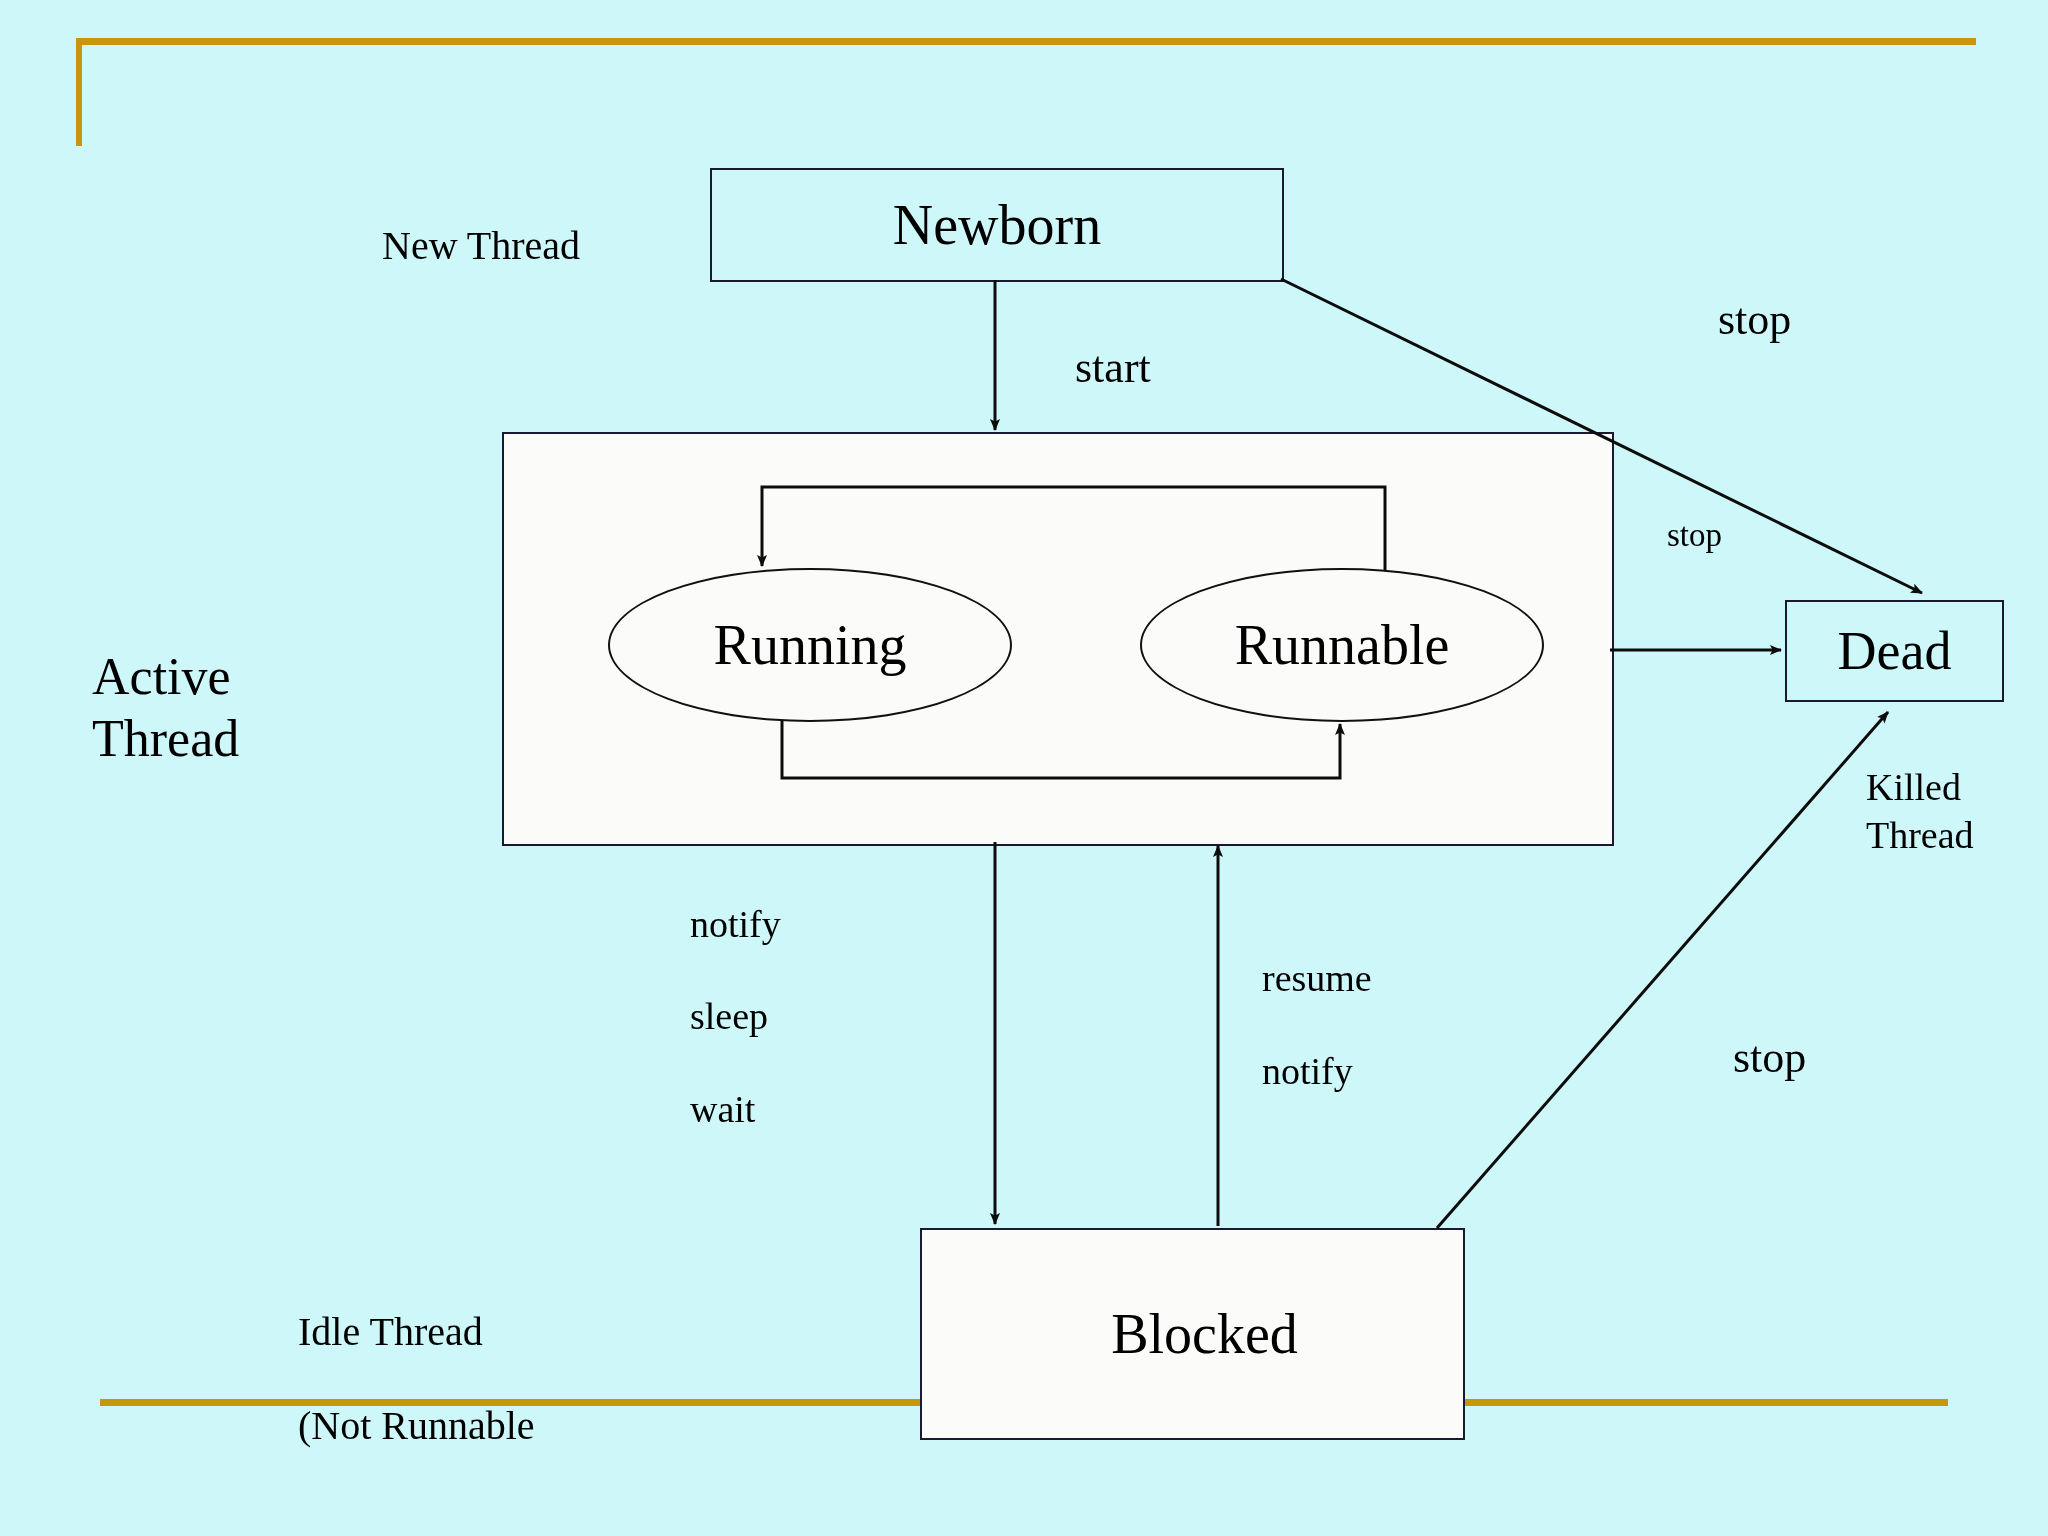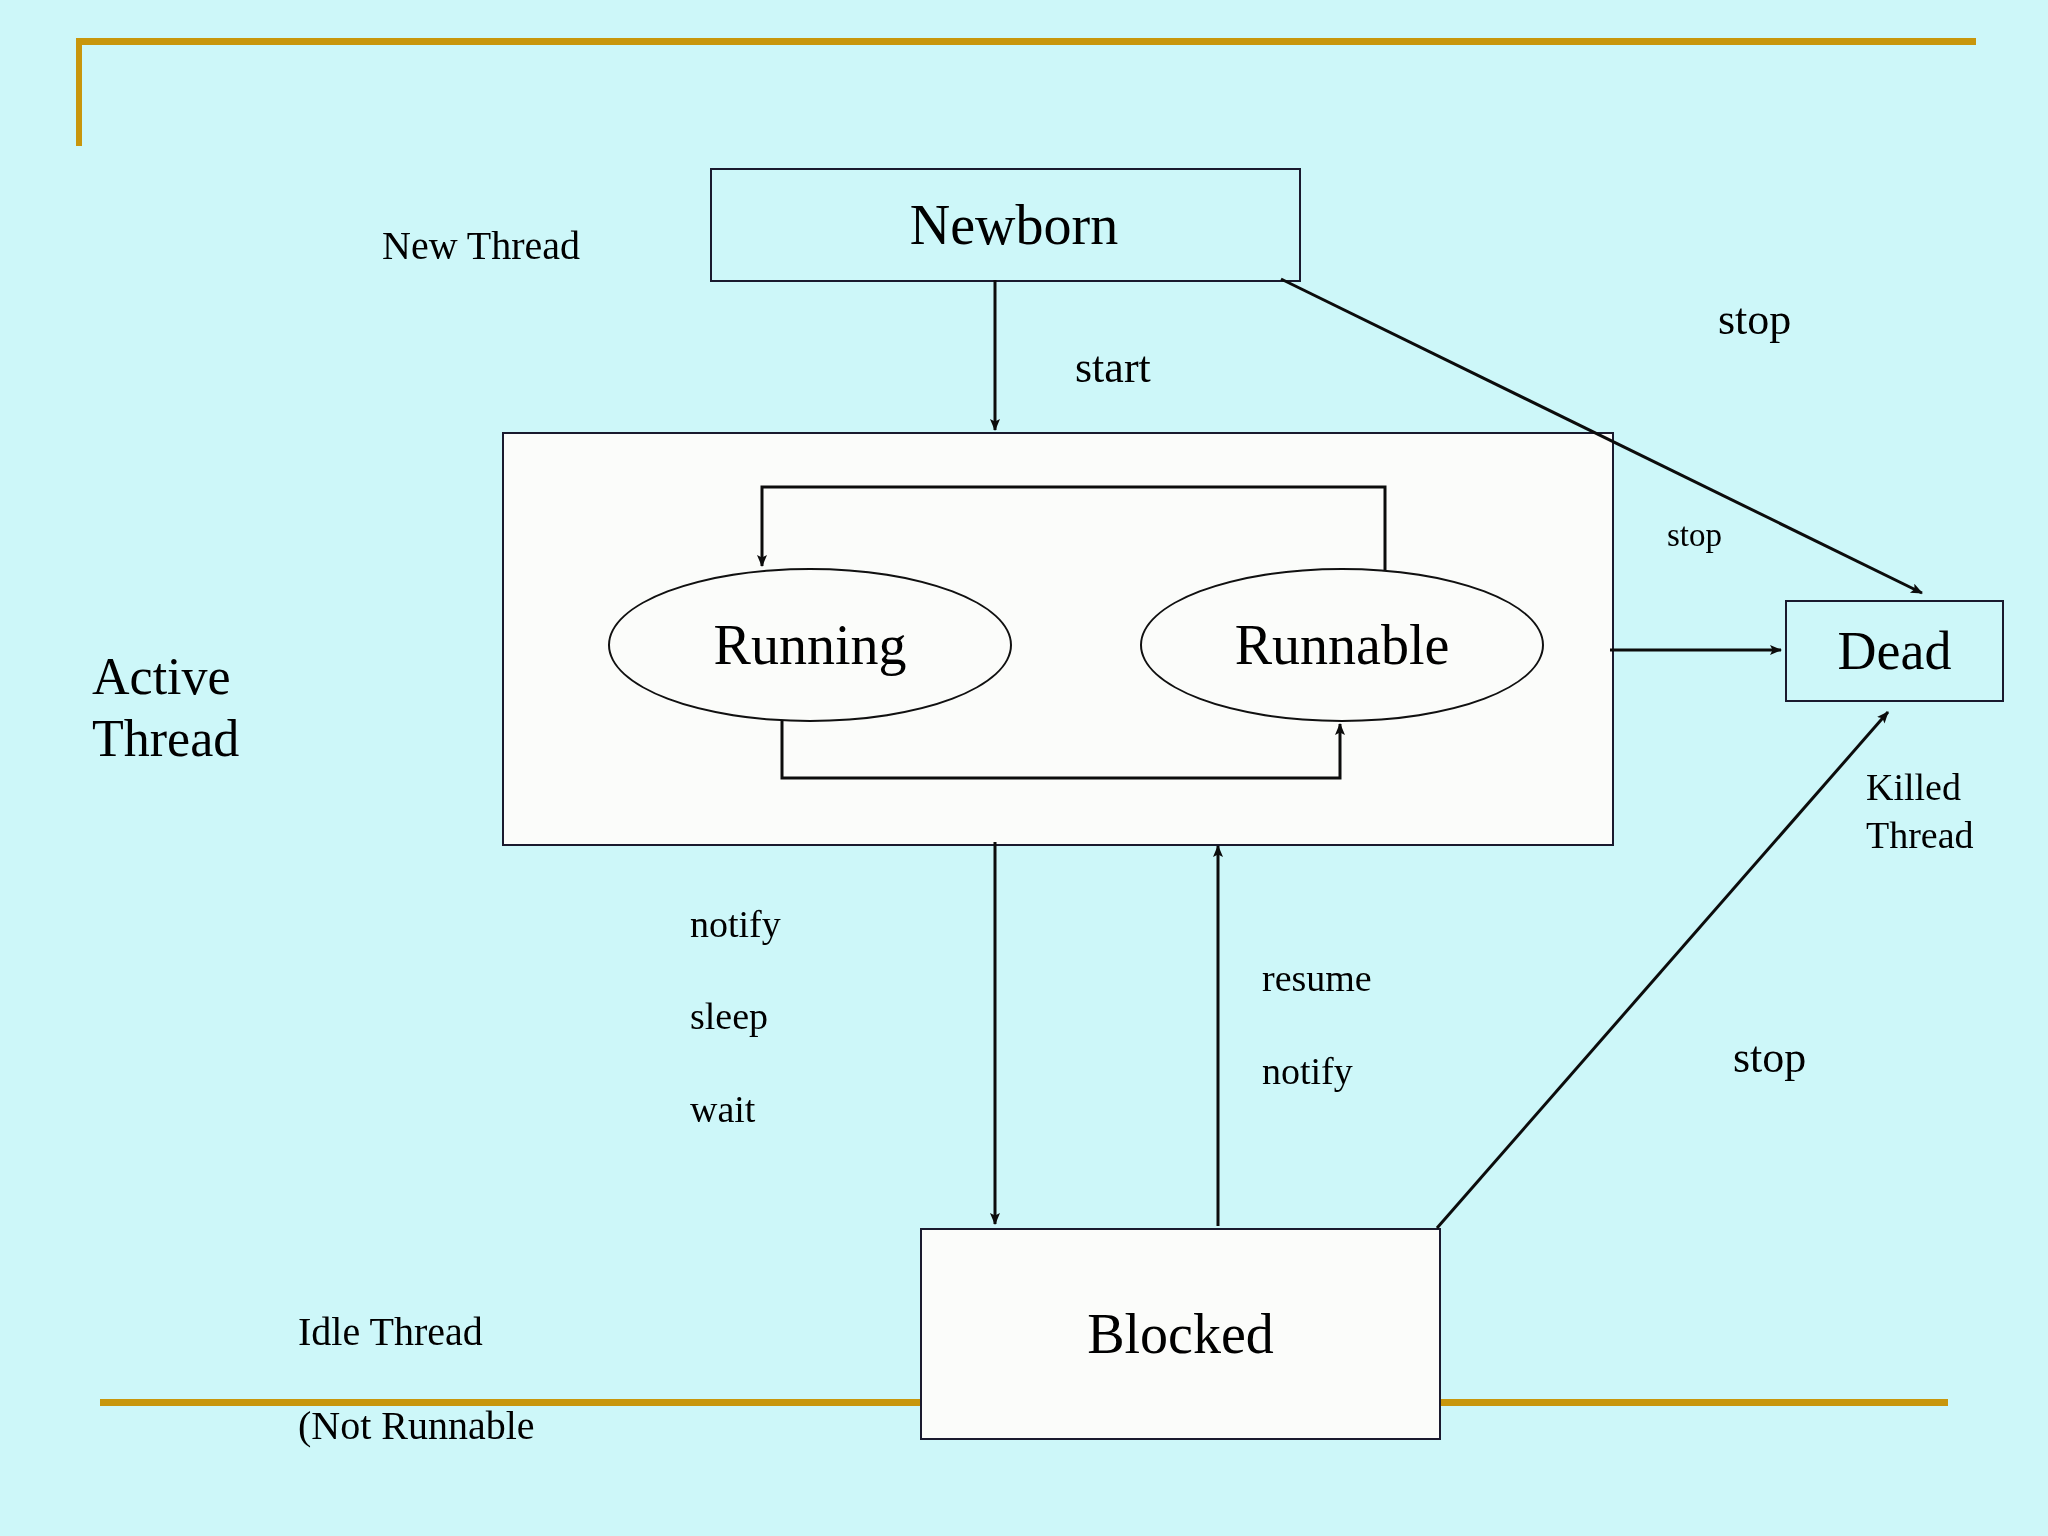--- a/index.html
+++ b/index.html
@@ -53,39 +53,39 @@
     display: flex;
     align-items: center;
     justify-content: center;
     color: #000;
     background: transparent;
   }
   #box-newborn {
     left: 710px; top: 168px;
     width: 570px; height: 110px;
     font-size: 56px;
-    padding-left: 17px;
   }
   #box-active {
     left: 502px; top: 432px;
     width: 1108px; height: 410px;
     background: #fbfcfa;
     z-index: 1;
   }
   #box-dead {
     left: 1785px; top: 600px;
     width: 215px; height: 98px;
     font-size: 54px;
   }
   #box-blocked {
     left: 920px; top: 1228px;
     width: 517px; height: 208px;
     background: #fbfcfa;
     font-size: 56px;
     z-index: 1;
+    padding-left: 24px;
   }
   
   .node-ellipse {
     position: absolute;
     border: 2px solid #101010;
     border-radius: 50%;
     display: flex;
     align-items: center;
     justify-content: center;
     font-size: 56px;

